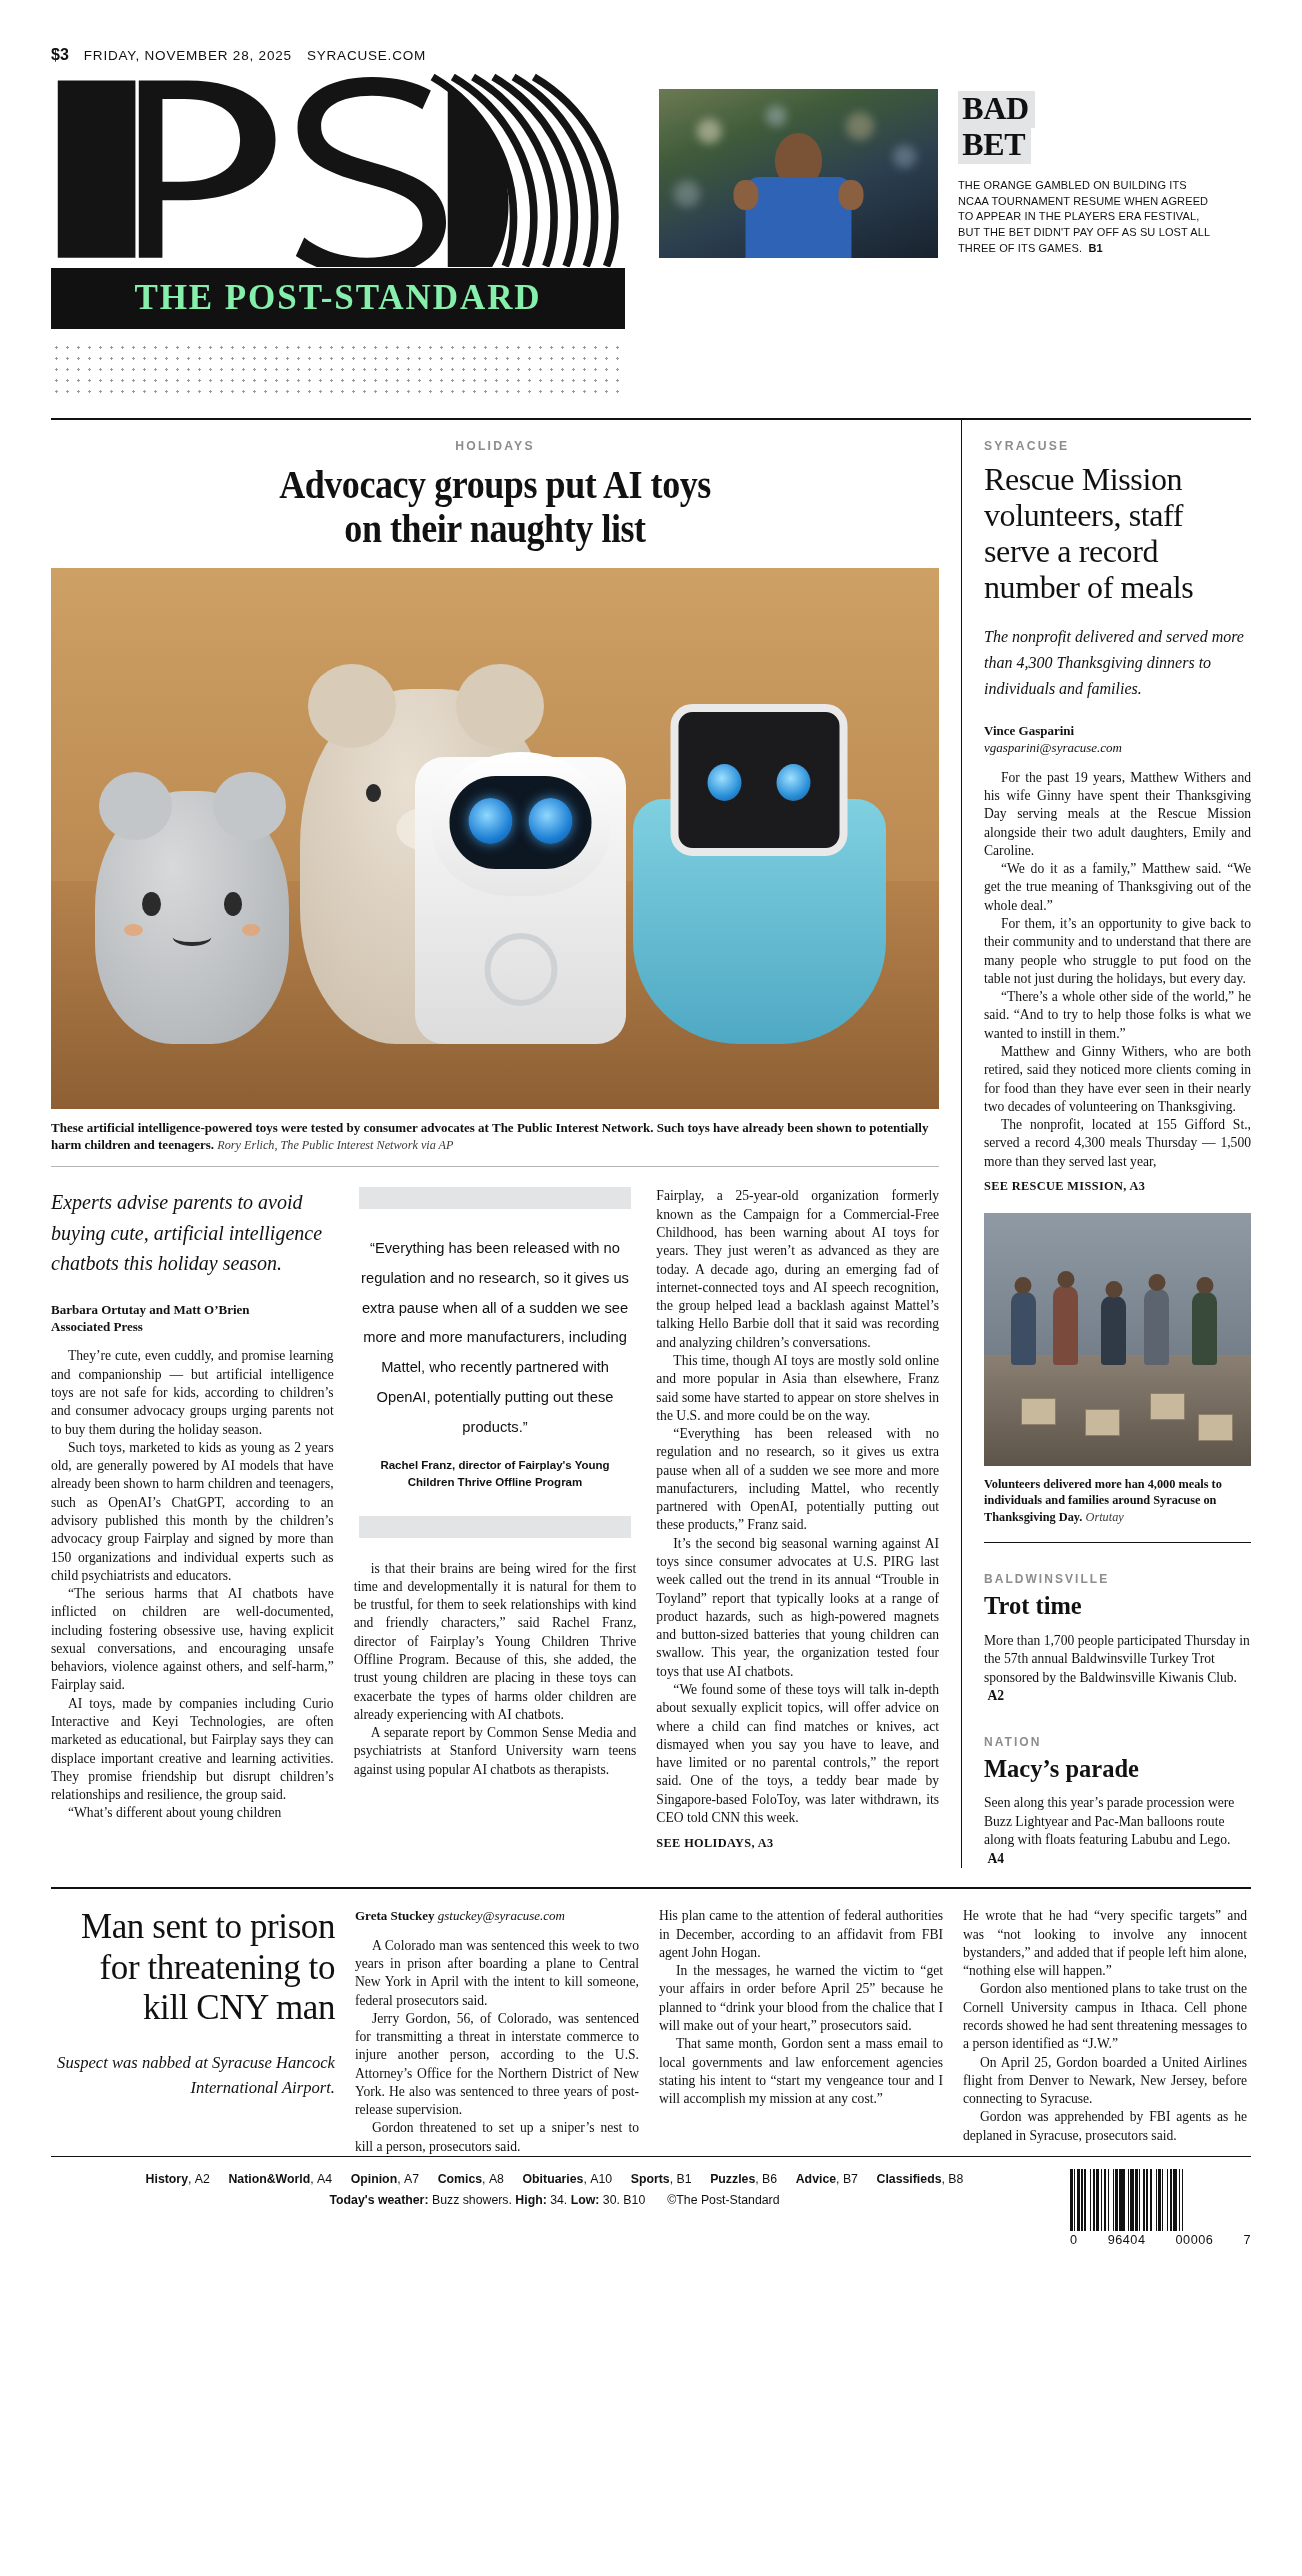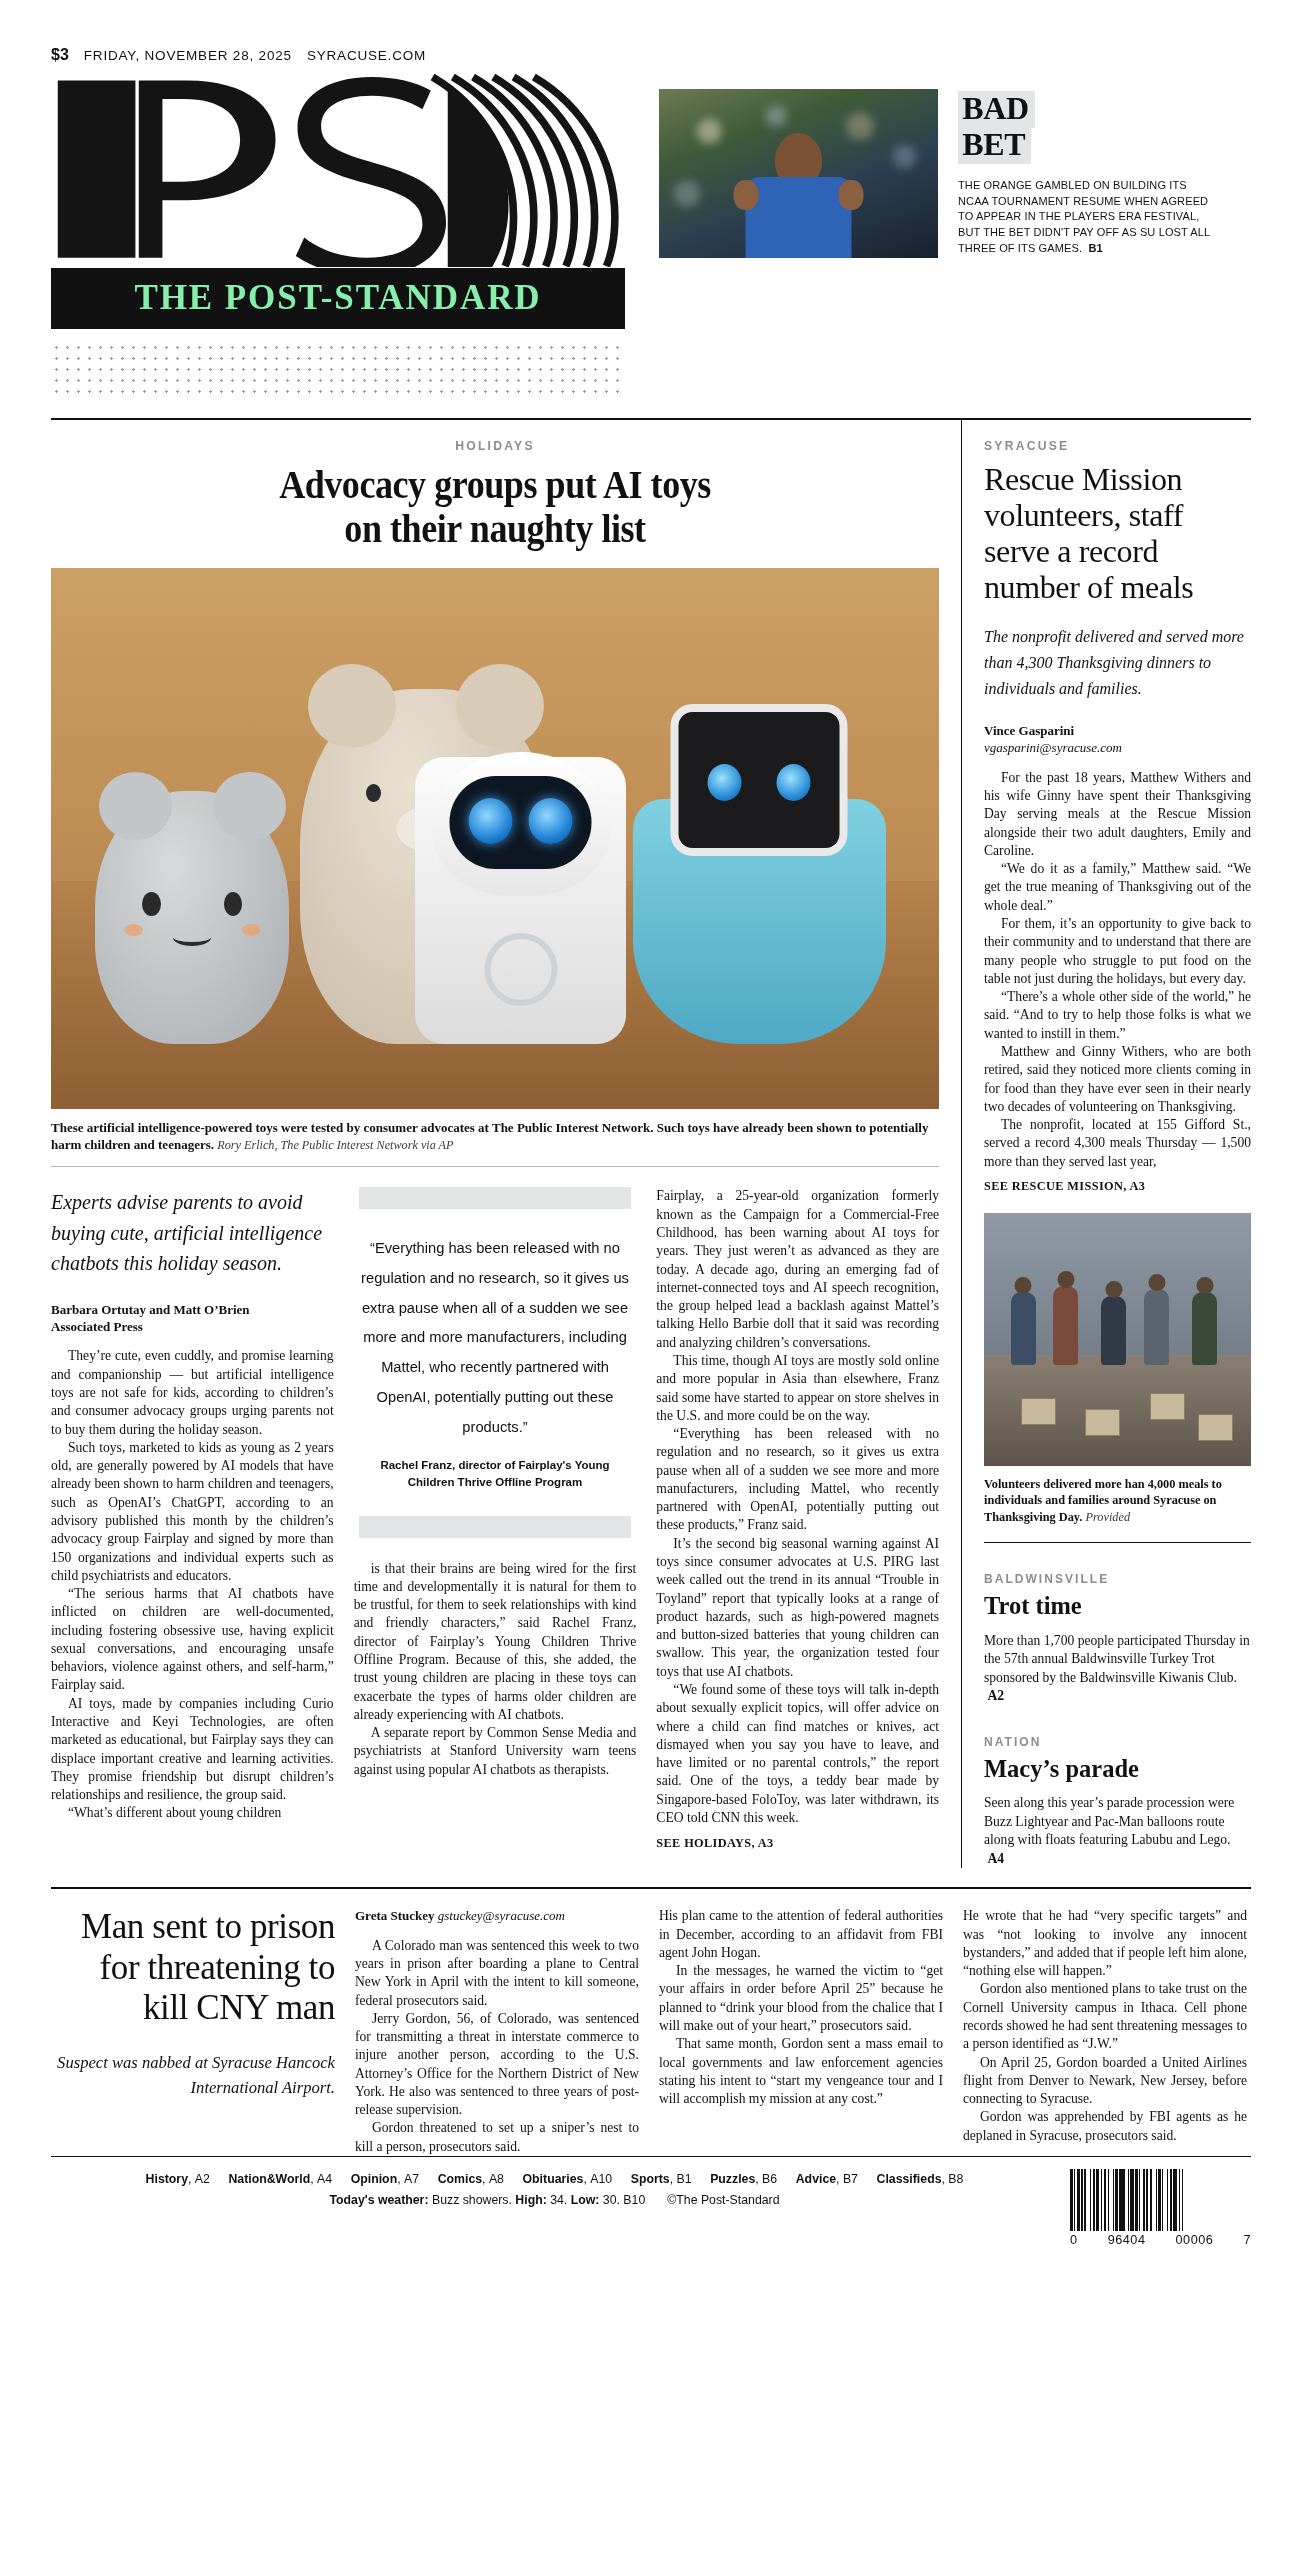--- a/index.html
+++ b/index.html
@@ -490,21 +490,21 @@
     <div class="right-zone">
       <div class="kicker" style="margin-top:18.6px;">SYRACUSE</div>
       <h2 class="rail-head">Rescue Mission volunteers, staff serve a record number of meals</h2>
       <div class="rail-deck">The nonprofit delivered and served more than 4,300 Thanksgiving dinners to individuals and families.</div>
 
       <div class="byline">
         <span>Vince Gasparini</span><br>
         <span class="email">vgasparini@syracuse.com</span>
       </div>
 
-      <p class="body">For the past 18 years, Matthew Withers and his wife Ginny have spent their Thanksgiving Day serving meals at the Rescue Mission alongside their two adult daughters, Emily and Caroline.</p>
+      <p class="body">For the past 19 years, Matthew Withers and his wife Ginny have spent their Thanksgiving Day serving meals at the Rescue Mission alongside their two adult daughters, Emily and Caroline.</p>
       <p class="body">“We do it as a family,” Matthew said. “We get the true meaning of Thanksgiving out of the whole deal.”</p>
       <p class="body">For them, it’s an opportunity to give back to their community and to understand that there are many people who struggle to put food on the table not just during the holidays, but every day.</p>
       <p class="body">“There’s a whole other side of the world,” he said. “And to try to help those folks is what we wanted to instill in them.”</p>
       <p class="body">Matthew and Ginny Withers, who are both retired, said they noticed more clients coming in for food than they have ever seen in their nearly two decades of volunteering on Thanksgiving.</p>
       <p class="body">The nonprofit, located at 155 Gifford St., served a record 4,300 meals Thursday — 1,500 more than they served last year,</p>
       <div class="jump">SEE RESCUE MISSION, A3</div>
 
       <div class="rail-photo">
         <div class="rp-floor"></div>
         <div class="person" style="left:10%;background:#3d4d63;"></div>
@@ -512,21 +512,21 @@
         <div class="person" style="left:44%;background:#2f3a46;height:69px;"></div>
         <div class="person" style="left:60%;background:#5c6470;height:76px;"></div>
         <div class="person" style="left:78%;background:#3a4a3a;height:73px;"></div>
         <div class="box" style="left:14%;bottom:16%;"></div>
         <div class="box" style="left:38%;bottom:12%;"></div>
         <div class="box" style="left:62%;bottom:18%;"></div>
         <div class="box" style="left:80%;bottom:10%;"></div>
       </div>
       <div class="rail-cap">
         <span>Volunteers delivered more han 4,000 meals to individuals and families around Syracuse on Thanksgiving Day.</span>
-        <span class="credit">Provided</span>
+        <span class="credit">Ortutay</span>
       </div>
 
       <div class="rule-thin" style="margin-top:17px;"></div>
 
       <div class="brief-kicker">BALDWINSVILLE</div>
       <div class="brief-head">Trot time</div>
       <div class="brief-body">
         <span>More than 1,700 people participated Thursday in the 57th annual Baldwinsville Turkey Trot sponsored by the Baldwinsville Kiwanis Club.</span>
         &nbsp;<b>A2</b>
       </div>

